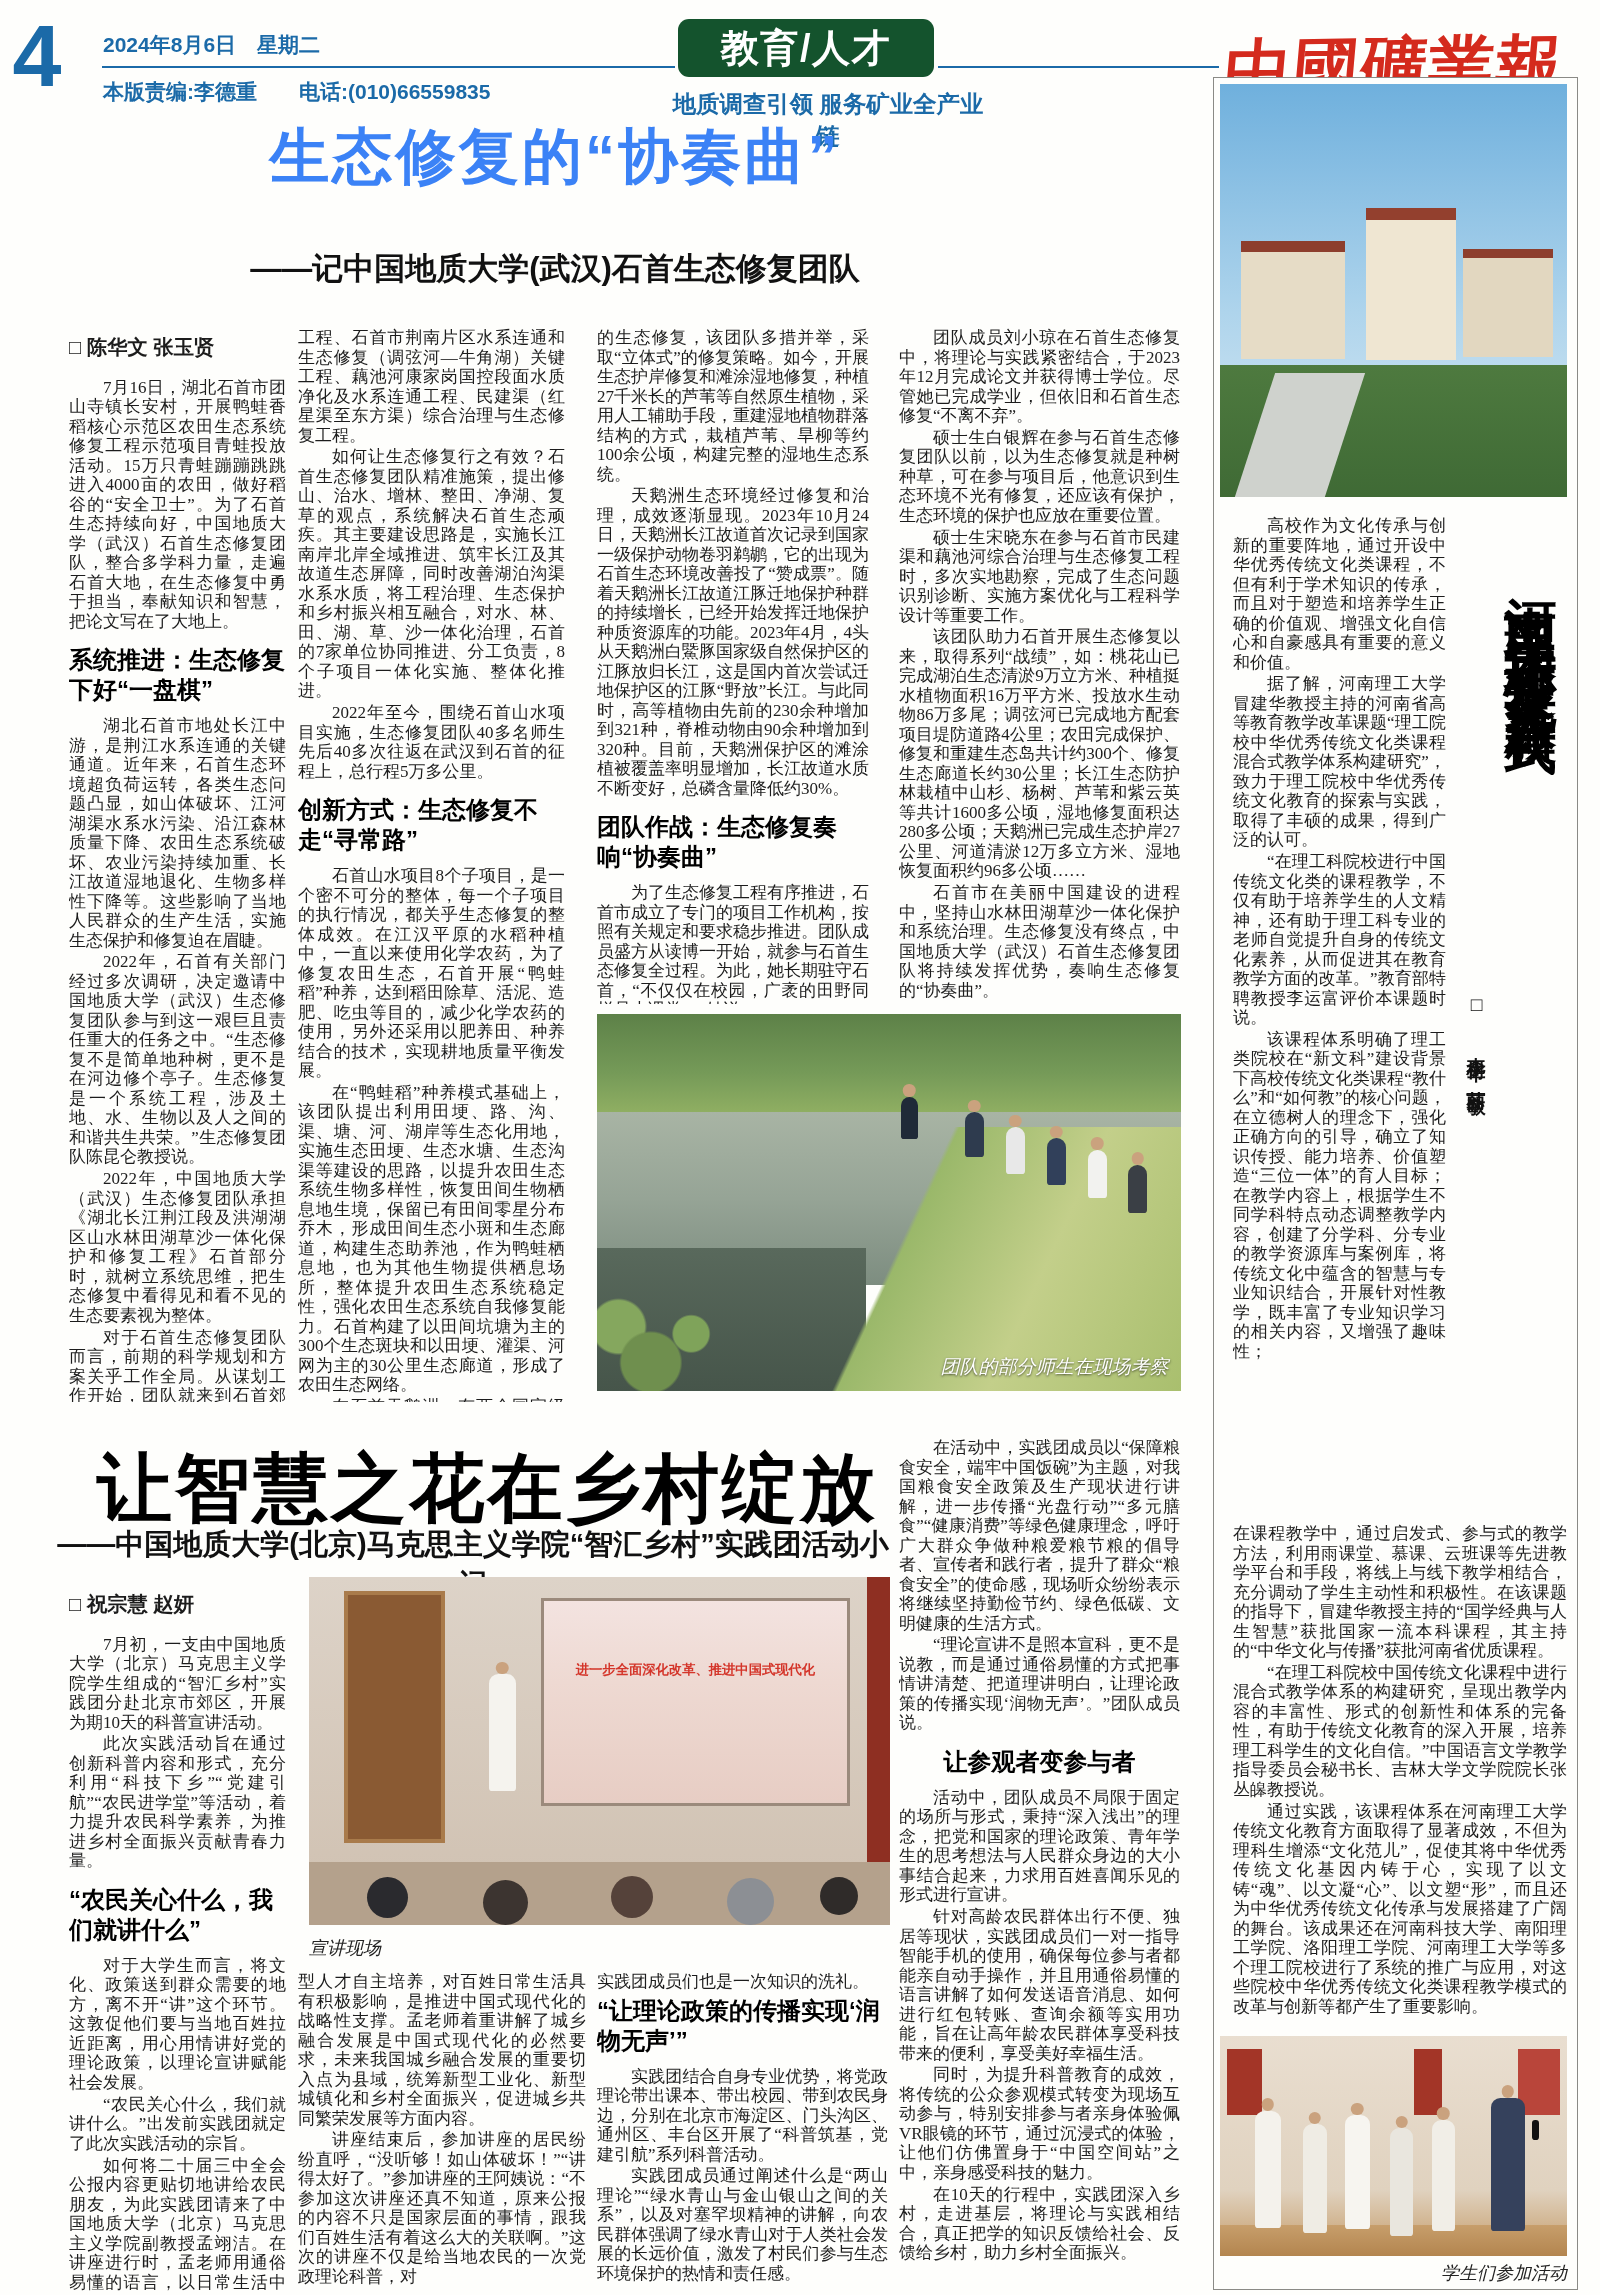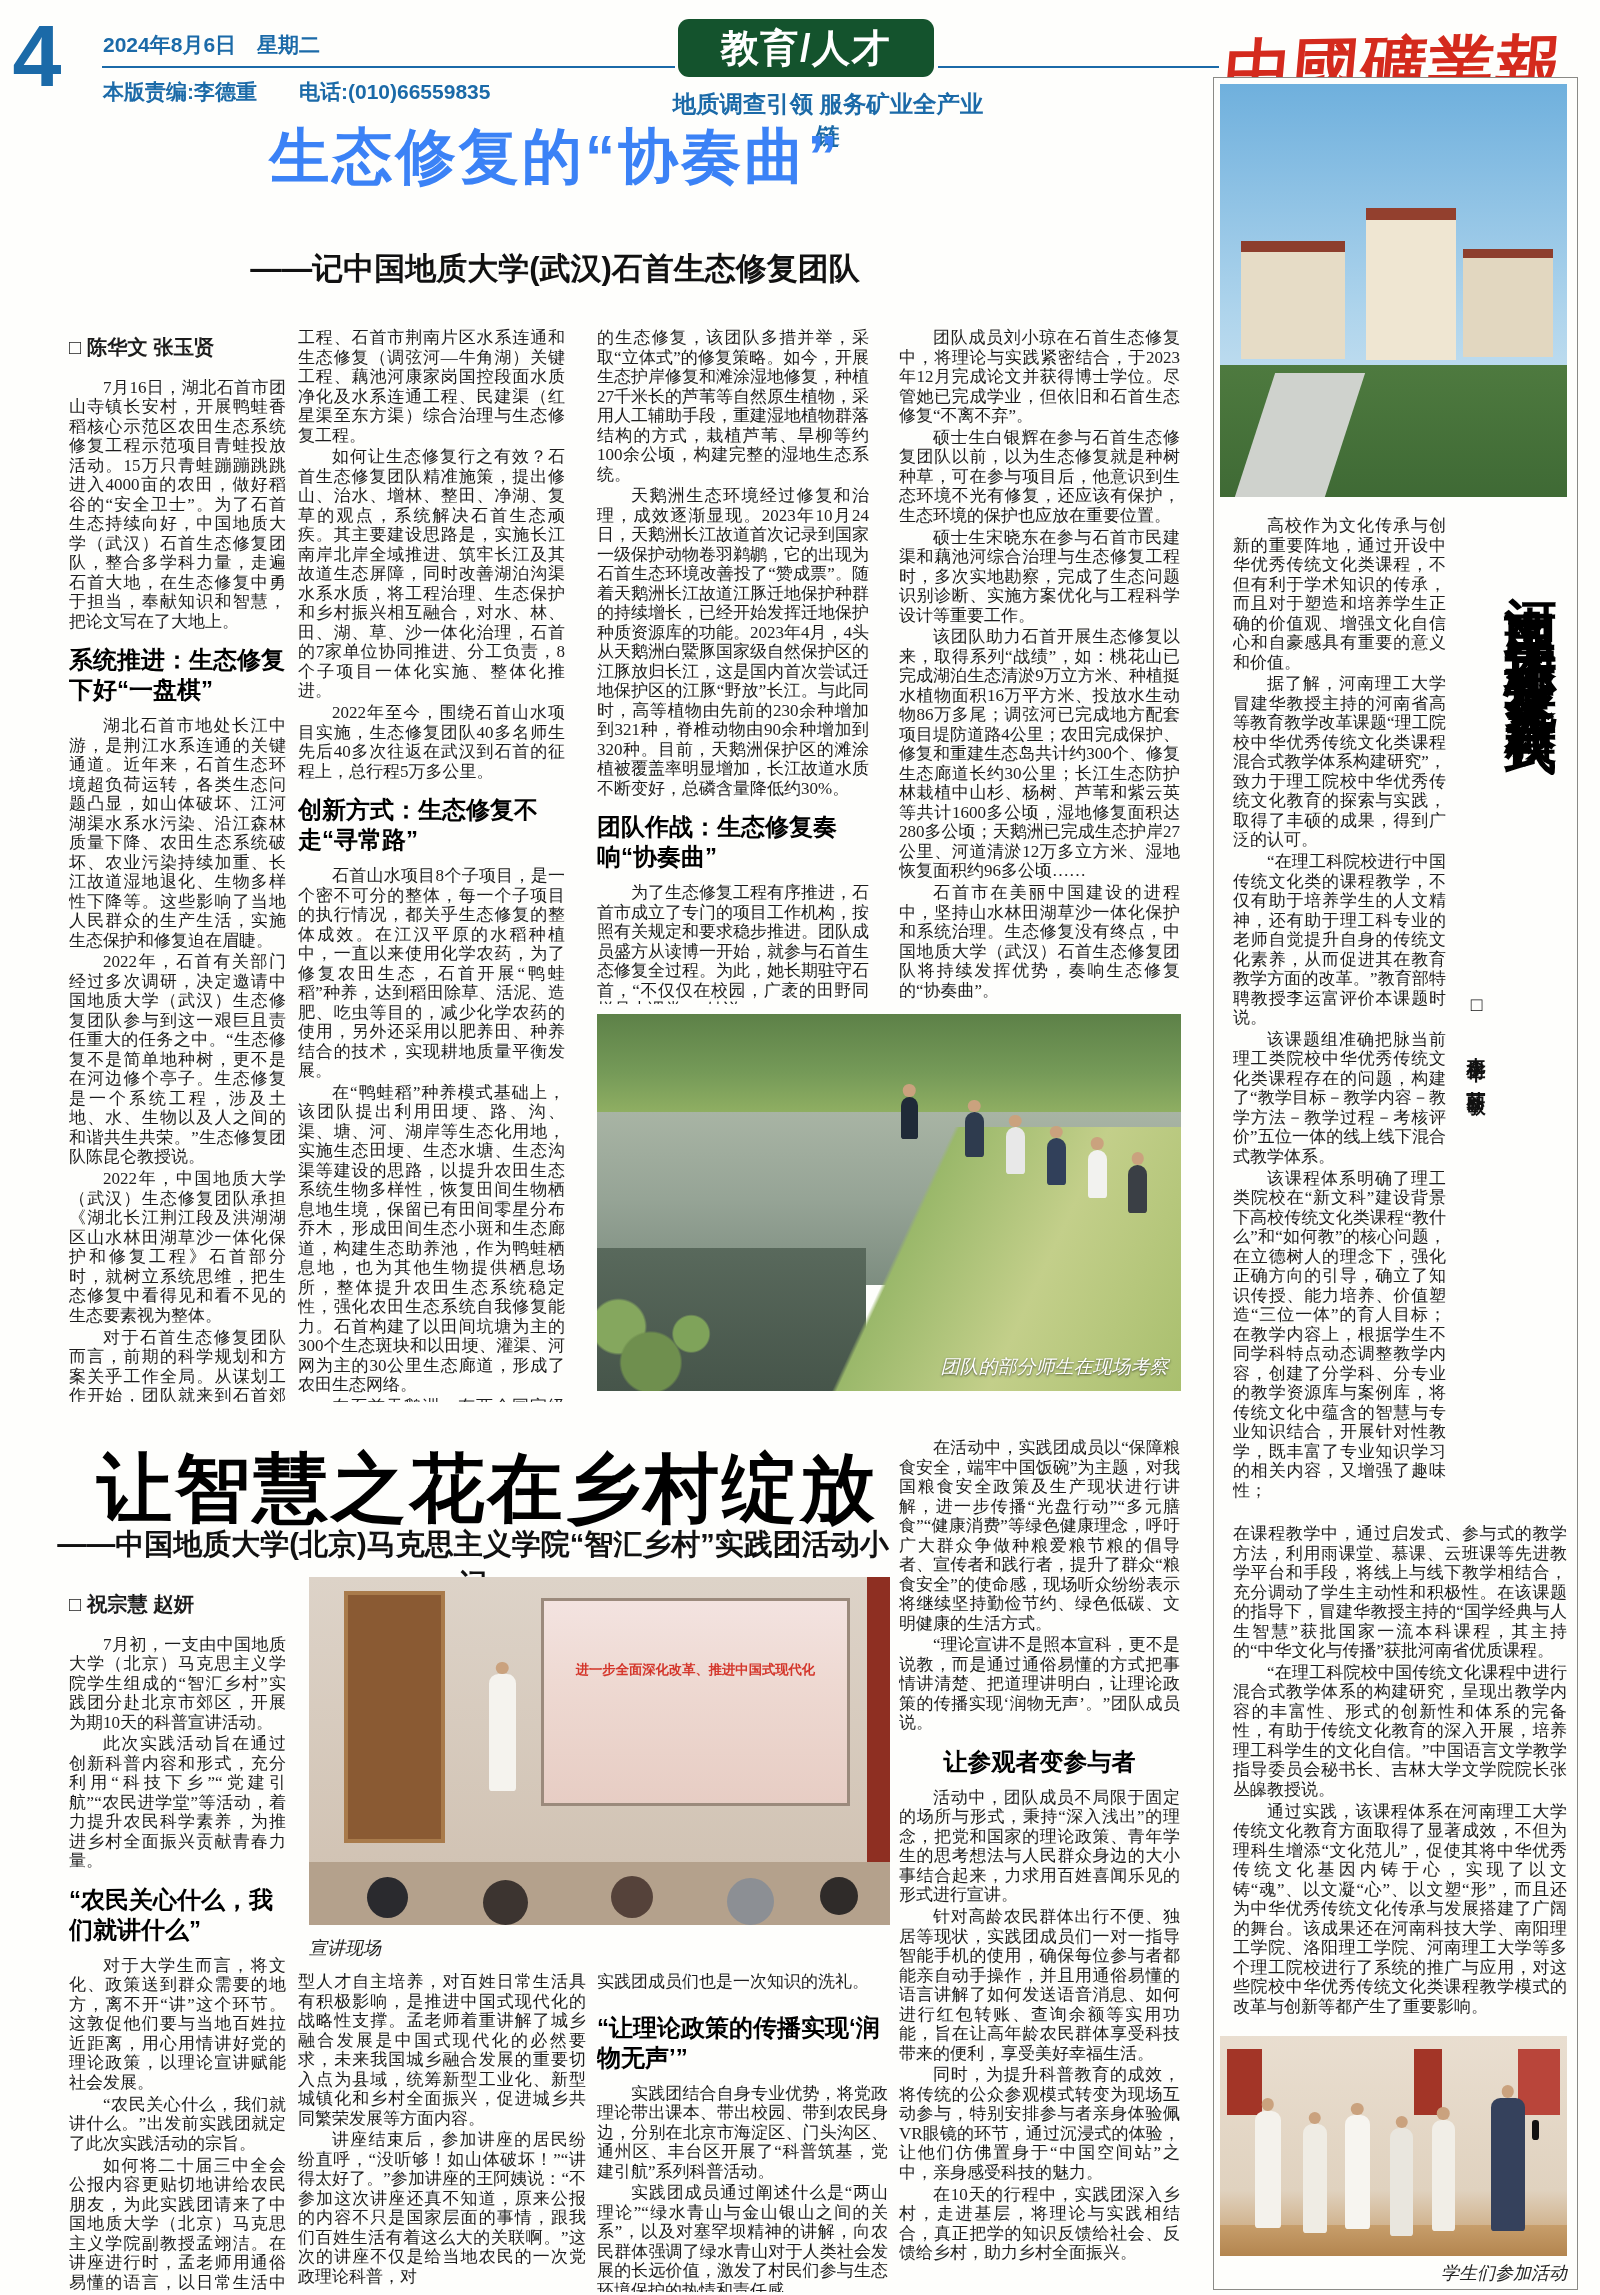--- a/index.html
+++ b/index.html
@@ -201,21 +201,21 @@
   </div>
   <div class="caption" style="position:absolute;left:309px;top:1936px;width:581px;">宣讲现场</div>
 
   <div class="col" style="left:298px;top:1972px;width:288px;height:320px;">
     <p class="para cont">型人才自主培养，对百姓日常生活具有积极影响，是推进中国式现代化的战略性支撑。孟老师着重讲解了城乡融合发展是中国式现代化的必然要求，未来我国城乡融合发展的重要切入点为县域，统筹新型工业化、新型城镇化和乡村全面振兴，促进城乡共同繁荣发展等方面内容。</p>
     <p class="para">讲座结束后，参加讲座的居民纷纷直呼，“没听够！如山体破坏！”“讲得太好了。”参加讲座的王阿姨说：“不参加这次讲座还真不知道，原来公报的内容不只是国家层面的事情，跟我们百姓生活有着这么大的关联啊。”这次的讲座不仅是给当地农民的一次党政理论科普，对</p>
   </div>
 
   <div class="col" style="left:597px;top:1972px;width:291px;height:320px;">
     <p class="para cont">实践团成员们也是一次知识的洗礼。</p>
-    <h3 class="subhead" style="margin-top:21px;">“让理论政策的传播实现‘润物无声’”</h3>
+    <h3 class="subhead" style="margin-top:4px;">“让理论政策的传播实现‘润物无声’”</h3>
     <p class="para">实践团结合自身专业优势，将党政理论带出课本、带出校园、带到农民身边，分别在北京市海淀区、门头沟区、通州区、丰台区开展了“科普筑基，党建引航”系列科普活动。</p>
     <p class="para">实践团成员通过阐述什么是“两山理论”“绿水青山与金山银山之间的关系”，以及对塞罕坝精神的讲解，向农民群体强调了绿水青山对于人类社会发展的长远价值，激发了村民们参与生态环境保护的热情和责任感。</p>
   </div>
 
   <div class="col" style="left:899px;top:1438px;width:281px;height:856px;">
     <p class="para">在活动中，实践团成员以“保障粮食安全，端牢中国饭碗”为主题，对我国粮食安全政策及生产现状进行讲解，进一步传播“光盘行动”“多元膳食”“健康消费”等绿色健康理念，呼吁广大群众争做种粮爱粮节粮的倡导者、宣传者和践行者，提升了群众“粮食安全”的使命感，现场听众纷纷表示将继续坚持勤俭节约、绿色低碳、文明健康的生活方式。</p>
     <p class="para">“理论宣讲不是照本宣科，更不是说教，而是通过通俗易懂的方式把事情讲清楚、把道理讲明白，让理论政策的传播实现‘润物无声’。”团队成员说。</p>
     <h3 class="subhead ctr">让参观者变参与者</h3>
     <p class="para">活动中，团队成员不局限于固定的场所与形式，秉持“深入浅出”的理念，把党和国家的理论政策、青年学生的思考想法与人民群众身边的大小事结合起来，力求用百姓喜闻乐见的形式进行宣讲。</p>
     <p class="para">针对高龄农民群体出行不便、独居等现状，实践团成员们一对一指导智能手机的使用，确保每位参与者都能亲自动手操作，并且用通俗易懂的语言讲解了如何发送语音消息、如何进行红包转账、查询余额等实用功能，旨在让高年龄农民群体享受科技带来的便利，享受美好幸福生活。</p>
@@ -231,21 +231,20 @@
     <div class="p3-b2"></div>
     <div class="p3-b3"></div>
     <div class="p3-trees"></div>
     <div class="p3-road"></div>
   </div>
 
   <div class="col" style="left:1233px;top:516px;width:213px;height:1002px;">
     <p class="para">高校作为文化传承与创新的重要阵地，通过开设中华优秀传统文化类课程，不但有利于学术知识的传承，而且对于塑造和培养学生正确的价值观、增强文化自信心和自豪感具有重要的意义和价值。</p>
     <p class="para">据了解，河南理工大学冒建华教授主持的河南省高等教育教学改革课题“理工院校中华优秀传统文化类课程混合式教学体系构建研究”，致力于理工院校中华优秀传统文化教育的探索与实践，取得了丰硕的成果，得到广泛的认可。</p>
     <p class="para">“在理工科院校进行中国传统文化类的课程教学，不仅有助于培养学生的人文精神，还有助于理工科专业的老师自觉提升自身的传统文化素养，从而促进其在教育教学方面的改革。”教育部特聘教授李运富评价本课题时说。</p>
-    <p class="para">该课题组准确把脉当前理工类院校中华优秀传统文化类课程存在的问题，构建了“教学目标－教学内容－教学方法－教学过程－考核评价”五位一体的线上线下混合式教学体系。</p>
     <p class="para">该课程体系明确了理工类院校在“新文科”建设背景下高校传统文化类课程“教什么”和“如何教”的核心问题，在立德树人的理念下，强化正确方向的引导，确立了知识传授、能力培养、价值塑造“三位一体”的育人目标；在教学内容上，根据学生不同学科特点动态调整教学内容，创建了分学科、分专业的教学资源库与案例库，将传统文化中蕴含的智慧与专业知识结合，开展针对性教学，既丰富了专业知识学习的相关内容，又增强了趣味性；</p>
   </div>
 
   <div class="vhead">河南理工大学用心打造文化育人新模式</div>
   <div class="vbyline">□ 李树华  苏丽敏</div>
 
   <div class="col" style="left:1233px;top:1524px;width:334px;height:506px;">
     <p class="para cont">在课程教学中，通过启发式、参与式的教学方法，利用雨课堂、慕课、云班课等先进教学平台和手段，将线上与线下教学相结合，充分调动了学生主动性和积极性。在该课题的指导下，冒建华教授主持的“国学经典与人生智慧”获批国家一流本科课程，其主持的“中华文化与传播”获批河南省优质课程。</p>
     <p class="para">“在理工科院校中国传统文化课程中进行混合式教学体系的构建研究，呈现出教学内容的丰富性、形式的创新性和体系的完备性，有助于传统文化教育的深入开展，培养理工科学生的文化自信。”中国语言文学教学指导委员会秘书长、吉林大学文学院院长张丛皞教授说。</p>
     <p class="para">通过实践，该课程体系在河南理工大学传统文化教育方面取得了显著成效，不但为理科生增添“文化范儿”，促使其将中华优秀传统文化基因内铸于心，实现了以文铸“魂”、以文凝“心”、以文塑“形”，而且还为中华优秀传统文化传承与发展搭建了广阔的舞台。该成果还在河南科技大学、南阳理工学院、洛阳理工学院、河南理工大学等多个理工院校进行了系统的推广与应用，对这些院校中华优秀传统文化类课程教学模式的改革与创新等都产生了重要影响。</p>

